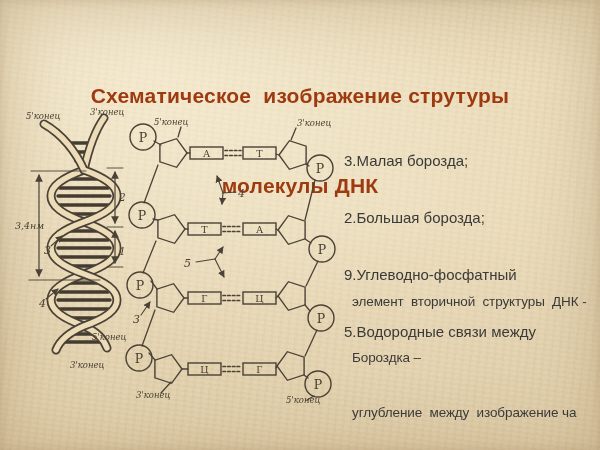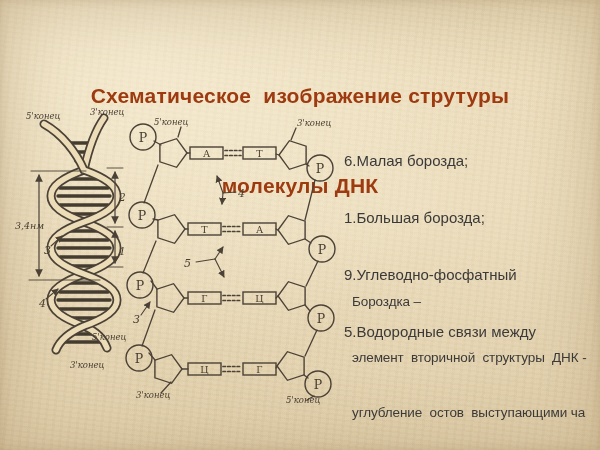--- a/index.html
+++ b/index.html
@@ -40,31 +40,31 @@
 <body>
 
 <div class="slide">
 
   <div class="title">
     <div>Схематическое  изображение струтуры</div>
     <div>молекулы ДНК</div>
   </div>
 
   <div class="legend">
-    <div>6.Малая борозда;</div>
-    <div>1.Большая борозда;</div>
+    <div>3.Малая борозда;</div>
+    <div>2.Большая борозда;</div>
     <div>9.Углеводно-фосфатный</div>
     <div>5.Водородные связи между</div>
     
   </div>
 
   <div class="definition">
+    <div>элемент  вторичной  структуры  ДНК -</div>
     <div>Бороздка –</div>
-    <div>элемент  вторичной  структуры  ДНК -</div>
-    <div>углубление  остов  выступающими ча</div>
+    <div>углубление  между  изображение ча</div>
     
     
     
     
     
     
     
   </div>
 
   <svg width="600" height="450" viewBox="0 0 600 450" style="position:absolute;left:0;top:0">

